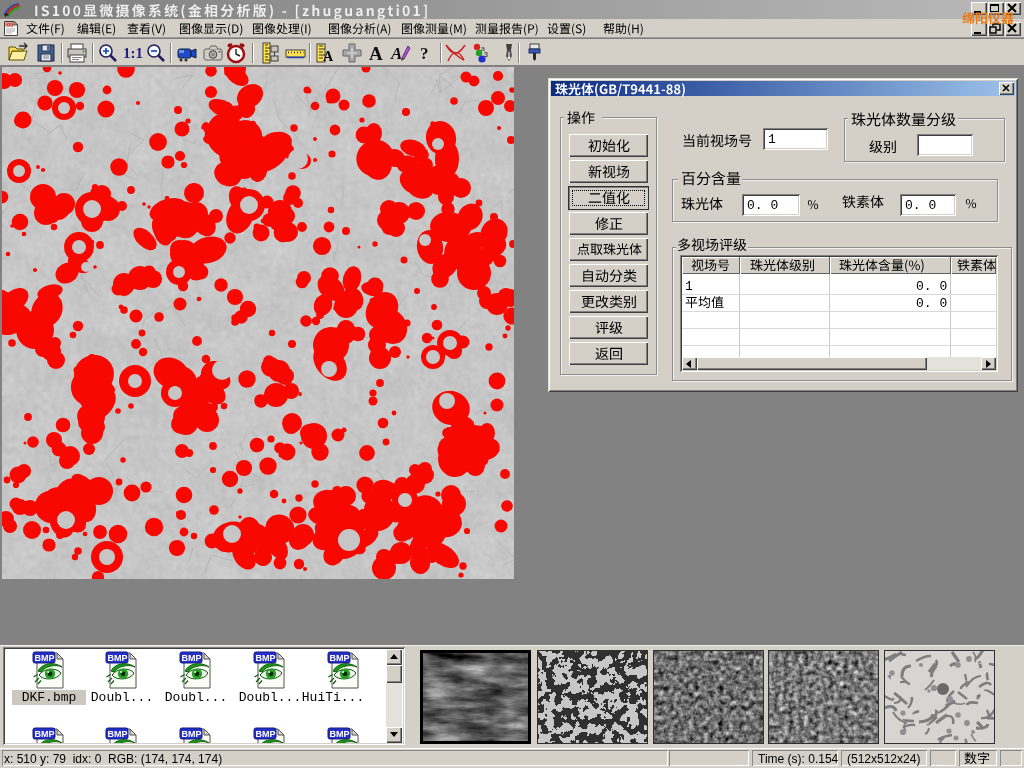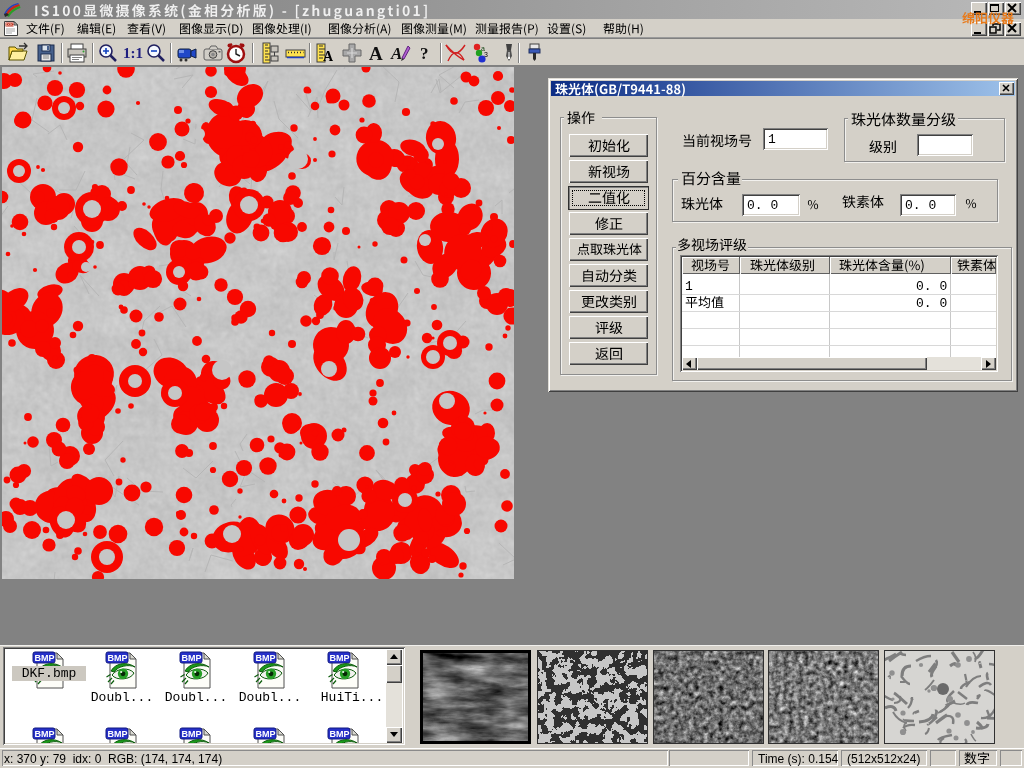--- a/index.html
+++ b/index.html
@@ -1105,25 +1105,25 @@
 <rect x="2" y="1" width="22" height="11" rx="2" fill="#2630c8" stroke="#101880"></rect>
 <text x="3.5" y="10" font-size="9" font-weight="bold" fill="#fff" font-family="Liberation Sans">BMP</text>
 <path d="M7 20 C12 11 24 11 31 16 C25 13 14 15 10 21 Z" fill="#1a9a1a" stroke="#0c5c0c"></path>
 <path d="M8 24 C13 17 25 16 30 22 C27 29 12 30 8 24 Z" fill="#f2f2ef" stroke="#0c5c0c"></path>
 <circle cx="19" cy="22.8" r="5.2" fill="#28a028"></circle>
 <circle cx="19" cy="22.8" r="2.4" fill="#062806"></circle>
 <circle cx="17.2" cy="21" r="1.1" fill="#e8f8e8"></circle>
 <path d="M8 27 L4 31 M6.5 23.5 L2.5 26 M10 29.5 L7 33" stroke="#0c5c0c" stroke-width="1.2"></path>
 </g>
   </svg>
-<div class="abs mono" style="left:12px;top:666px;width:74px;text-align:center;font-size:13px;background:#ccc8c0;">DKF.bmp</div>
+<div class="abs mono" style="left:12px;top:690px;width:74px;text-align:center;font-size:13px;background:#ccc8c0;">DKF.bmp</div>
 <div class="abs mono" style="left:85px;top:690px;width:74px;text-align:center;font-size:13px;">Doubl...</div>
 <div class="abs mono" style="left:159px;top:690px;width:74px;text-align:center;font-size:13px;">Doubl...</div>
 <div class="abs mono" style="left:233px;top:690px;width:74px;text-align:center;font-size:13px;">Doubl...</div>
-<div class="abs mono" style="left:315px;top:690px;width:74px;text-align:center;font-size:13px;">HuiTi...</div>
+<div class="abs mono" style="left:296px;top:690px;width:74px;text-align:center;font-size:13px;">HuiTi...</div>
 <div class="abs" style="left:386px;top:649px;width:16px;height:94px;background:#e4e1da"></div>
 <div class="abs raised" style="left:386px;top:649px;width:16px;height:16px">
     <svg class="abs" style="left:4px;top:5px" width="8" height="6">
       <path d="M0 5 L4 0 L8 5 Z" fill="#000"></path>
     </svg>
   </div>
 <div class="abs raised" style="left:386px;top:665px;width:16px;height:18px"></div>
 <div class="abs raised" style="left:386px;top:727px;width:16px;height:16px">
     <svg class="abs" style="left:4px;top:5px" width="8" height="6">
       <path d="M0 0 L8 0 L4 5 Z" fill="#000"></path>
@@ -1242,21 +1242,21 @@
       <circle cx="18" cy="62" r="2.6" fill="#909090"></circle>
       <circle cx="82" cy="72" r="2.9" fill="#909090"></circle>
       <circle cx="65" cy="48" r="3.0" fill="#909090"></circle>
       <circle cx="48" cy="37" r="2.3" fill="#909090"></circle>
       <circle cx="7" cy="22" r="2.7" fill="#909090"></circle>
       <circle cx="44" cy="40" r="1.7" fill="#909090"></circle>
       <circle cx="58" cy="38" r="6" fill="#6a6a6a"></circle>
     </svg></div>
 <div class="abs" style="left:0;top:748px;width:1024px;height:20px;background:#d4d0c8;border-top:1px solid #fff"></div>
 <div class="abs" style="left:2px;top:750px;width:666px;height:16px;box-shadow:inset 1px 1px 0 #8a8a8a,inset -1px -1px 0 #fff"></div>
-<div class="abs" style="left:4px;top:752px;font-size:12px;white-space:pre">x: 370 y: 79  idx: 0  RGB: (174, 174, 174)</div>
+<div class="abs" style="left:4px;top:752px;font-size:12px;white-space:pre">x: 510 y: 79  idx: 0  RGB: (174, 174, 174)</div>
 <div class="abs" style="left:669px;top:750px;width:80px;height:16px;box-shadow:inset 1px 1px 0 #8a8a8a,inset -1px -1px 0 #fff"></div>
 <div class="abs" style="left:752px;top:750px;width:86px;height:16px;box-shadow:inset 1px 1px 0 #8a8a8a,inset -1px -1px 0 #fff"></div>
 <div class="abs" style="left:758px;top:752px;font-size:12px;white-space:pre">Time (s): 0.154</div>
 <div class="abs" style="left:841px;top:750px;width:86px;height:16px;box-shadow:inset 1px 1px 0 #8a8a8a,inset -1px -1px 0 #fff"></div>
 <div class="abs" style="left:847px;top:752px;font-size:12px;white-space:pre">(512x512x24)</div>
 <div class="abs" style="left:930px;top:750px;width:26px;height:16px;box-shadow:inset 1px 1px 0 #8a8a8a,inset -1px -1px 0 #fff"></div>
 <div class="abs" style="left:959px;top:750px;width:38px;height:16px;box-shadow:inset 1px 1px 0 #8a8a8a,inset -1px -1px 0 #fff"></div>
 <svg style="position:absolute;left:963px;top:751px;overflow:visible" width="29" height="18">
     <path d="M6.8 1.4C6.5 1.9 6.1 2.7 5.8 3.2L6.4 3.5C6.8 3 7.2 2.4 7.6 1.8ZM2.1 1.8C2.5 2.3 2.8 3.1 3 3.5L3.7 3.2C3.6 2.7 3.2 2 2.9 1.5ZM6.3 8.7C6 9.4 5.6 10 5.1 10.5C4.6 10.2 4.1 10 3.6 9.8C3.8 9.4 4 9.1 4.2 8.7ZM2.4 10.1C3.1 10.4 3.8 10.7 4.4 11C3.6 11.6 2.6 12 1.5 12.3C1.7 12.5 1.9 12.8 2 13C3.2 12.7 4.3 12.2 5.2 11.4C5.7 11.7 6.1 12 6.4 12.2L7 11.5C6.7 11.3 6.3 11.1 5.9 10.9C6.6 10.1 7.1 9.2 7.4 8.1L6.9 7.9L6.7 7.9H4.6L4.9 7.2L4 7.1C3.9 7.3 3.8 7.6 3.7 7.9H1.9V8.7H3.3C3 9.2 2.7 9.7 2.4 10.1ZM4.3 1.2V3.6H1.6V4.4H4C3.4 5.2 2.4 6.1 1.5 6.4C1.7 6.6 1.9 7 2 7.2C2.8 6.8 3.7 6 4.3 5.3V6.8H5.3V5.1C5.9 5.5 6.7 6.1 7 6.4L7.5 5.7C7.2 5.5 6.1 4.8 5.4 4.4H7.9V3.6H5.3V1.2ZM9.2 1.3C8.9 3.6 8.3 5.8 7.3 7.1C7.5 7.3 7.8 7.6 8 7.7C8.3 7.2 8.6 6.7 8.9 6C9.2 7.3 9.5 8.5 10 9.5C9.3 10.7 8.3 11.7 6.9 12.4C7 12.6 7.3 13 7.4 13.2C8.7 12.5 9.7 11.6 10.5 10.4C11.2 11.5 12 12.4 13 13C13.1 12.8 13.4 12.4 13.6 12.3C12.5 11.7 11.7 10.7 11 9.5C11.7 8.2 12.2 6.6 12.4 4.6H13.3V3.7H9.6C9.8 3 10 2.2 10.1 1.4ZM11.5 4.6C11.3 6.1 11 7.4 10.5 8.5C10 7.3 9.7 6 9.4 4.6Z M20 7.4V8.2H14.9V9.1H20V11.9C20 12.1 19.9 12.2 19.7 12.2C19.4 12.2 18.6 12.2 17.7 12.2C17.9 12.4 18.1 12.9 18.1 13.1C19.3 13.1 19.9 13.1 20.4 13C20.9 12.8 21 12.5 21 11.9V9.1H26.1V8.2H21V7.7C22.2 7.1 23.3 6.2 24.1 5.4L23.5 4.9L23.2 4.9H17V5.9H22.3C21.6 6.4 20.7 7 20 7.4ZM19.5 1.4C19.8 1.7 20 2.2 20.2 2.5H15V5.2H16V3.5H25V5.2H26V2.5H21.3C21.1 2.1 20.8 1.5 20.5 1.1Z" fill="#000"></path>
   </svg>

